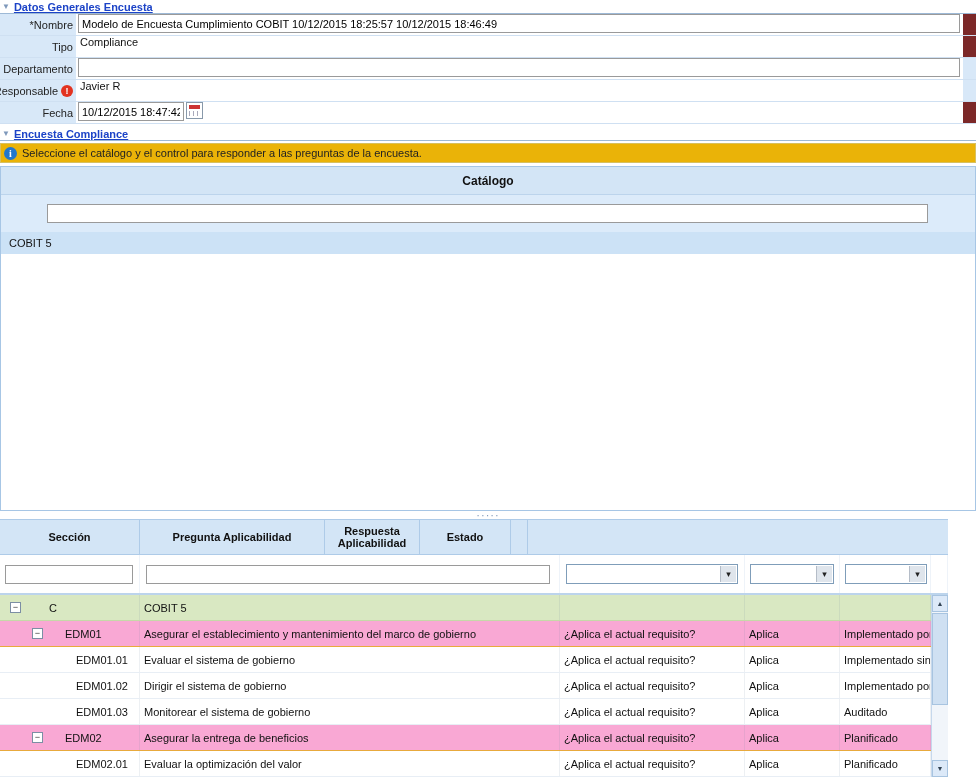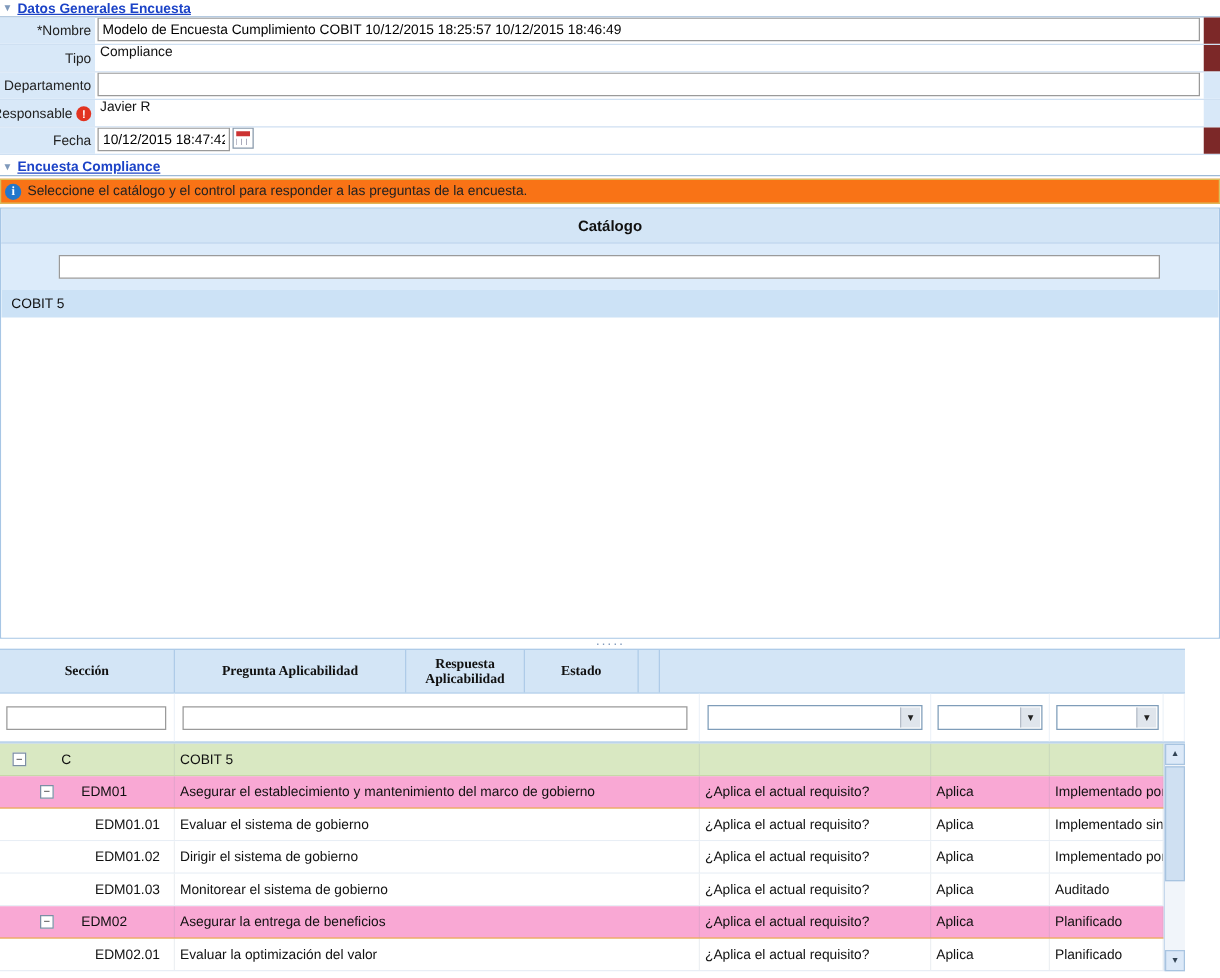--- a/index.html
+++ b/index.html
@@ -27,39 +27,39 @@
   .dateinput { width:106px; }
   .plainval { padding-left:2px; }
   .calbtn { width:17px; height:17px; margin-left:2px; border:1px solid #8899aa; background:#fff; position:relative; padding:0; cursor:pointer; }
   .calbtn::before { content:""; position:absolute; left:2px; right:2px; top:2px; height:4px; background:#cc3333; }
   .calbtn::after { content:""; position:absolute; left:2px; right:2px; top:8px; bottom:2px;
     background:repeating-linear-gradient(90deg,#aab 0 1px,#fff 1px 4px); }
   .err-icon { width:12px; height:12px; border-radius:50%; background:#e23320; color:#fff; font-weight:bold; font-size:9px; line-height:12px; text-align:center; flex:none; }
   .err-icon::before { content:"!"; }
 
   
-  .infobar { margin:2px 0; height:20px; background:#f97316; border:1px solid #d8c05e; display:flex; align-items:center; gap:5px; padding-left:3px; color:#222; }
+  .infobar { margin:2px 0; height:20px; background:#eab308; border:1px solid #d8c05e; display:flex; align-items:center; gap:5px; padding-left:3px; color:#222; }
   .info-icon { width:13px; height:13px; flex:none; border-radius:50%; background:#2277cc; color:#fff; font-size:10px; font-weight:bold; line-height:13px; text-align:center; font-family:"Liberation Serif",serif; }
   .info-icon::before { content:"i"; }
 
   
   .catalog { margin-top:3px; border:1px solid #a7c6e5; }
   .cat-hdr { height:28px; background:#d3e5f6; display:flex; align-items:center; justify-content:center; font-weight:bold; font-size:12px; border-bottom:1px solid #bcd4ec; }
   .cat-search { height:37px; background:#dcebfa; display:flex; align-items:center; padding:0 47px 0 46px; }
   .cat-search input { width:100%; }
   .cat-list { height:278px; background:#fff; overflow:hidden; }
   .cat-item { height:22px; line-height:22px; padding-left:8px; background:#cce2f6; }
 
   .split { height:8px; display:flex; align-items:center; justify-content:center; color:#7f99bb; font-size:11px; line-height:5px; letter-spacing:1px; }
   .split::before { content:"·····"; }
 
   
   .grid { width:948px; }
   .ghead { display:flex; height:36px; background:#d3e5f6; border-top:1px solid #aecbe8; border-bottom:1px solid #aecbe8; }
-  .gh { display:flex; align-items:center; justify-content:center; text-align:center; font-weight:bold; border-right:1px solid #aecbe8; padding:0 2px;font-family:Liberation Serif, serif; }
+  .gh { display:flex; align-items:center; justify-content:center; text-align:center; font-weight:bold; border-right:1px solid #aecbe8; padding:0 2px; }
   .c1{width:140px} .c2{width:420px} .c3{width:185px} .c4{width:95px} .c5{width:91px} .c6{width:17px}
   .gfilter { display:flex; height:40px; align-items:center; background:#fff; border-bottom:2px solid #bcd4ec; }
   .gf { display:flex; align-items:center; height:100%; border-right:1px solid #eef3f9; }
   .fi-sec { width:128px; margin-left:5px; }
   .fi-ctrl { width:404px; margin-left:6px; }
   .combo { height:20px; border:1px solid #7f9db9; background:#fff; position:relative; }
   .combo .arrowbox { position:absolute; top:1px; right:1px; bottom:1px; width:16px; background:#dfe5ec; border-left:1px solid #b5bdc8; display:flex; align-items:center; justify-content:center; }
   .arrowbox::before { content:"▾"; font-size:9px; color:#222; }
   .combo.w1 { width:172px; margin-left:6px; }
   .combo.w2 { width:84px; margin-left:5px; }

